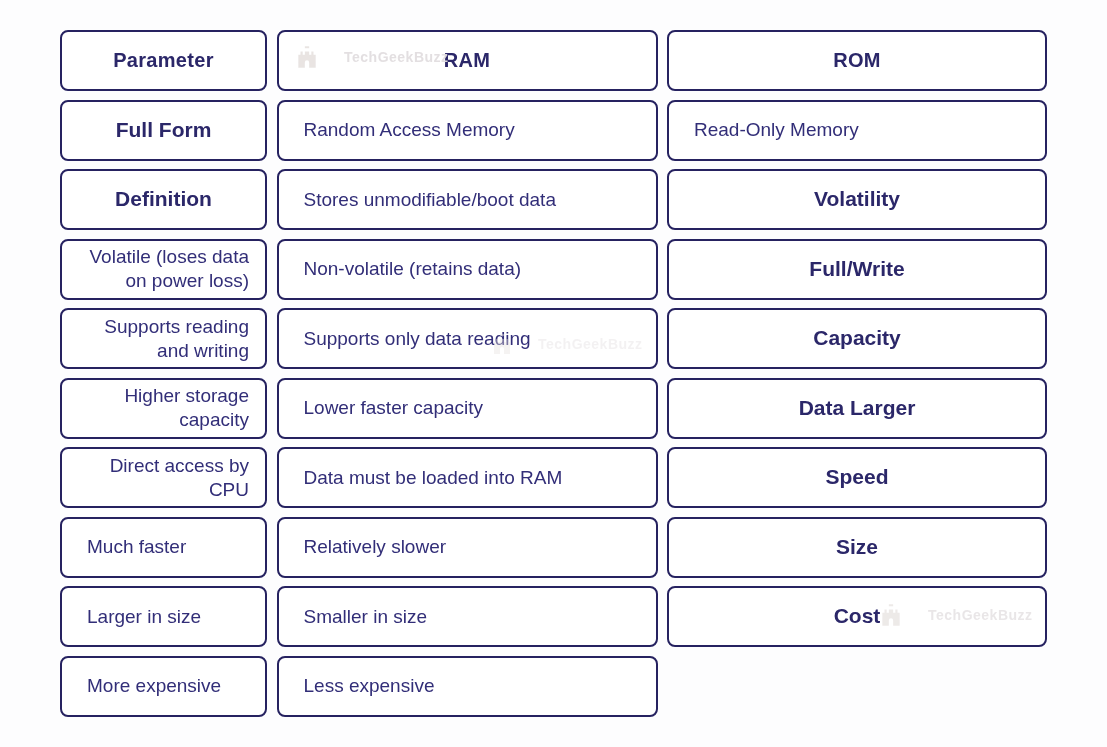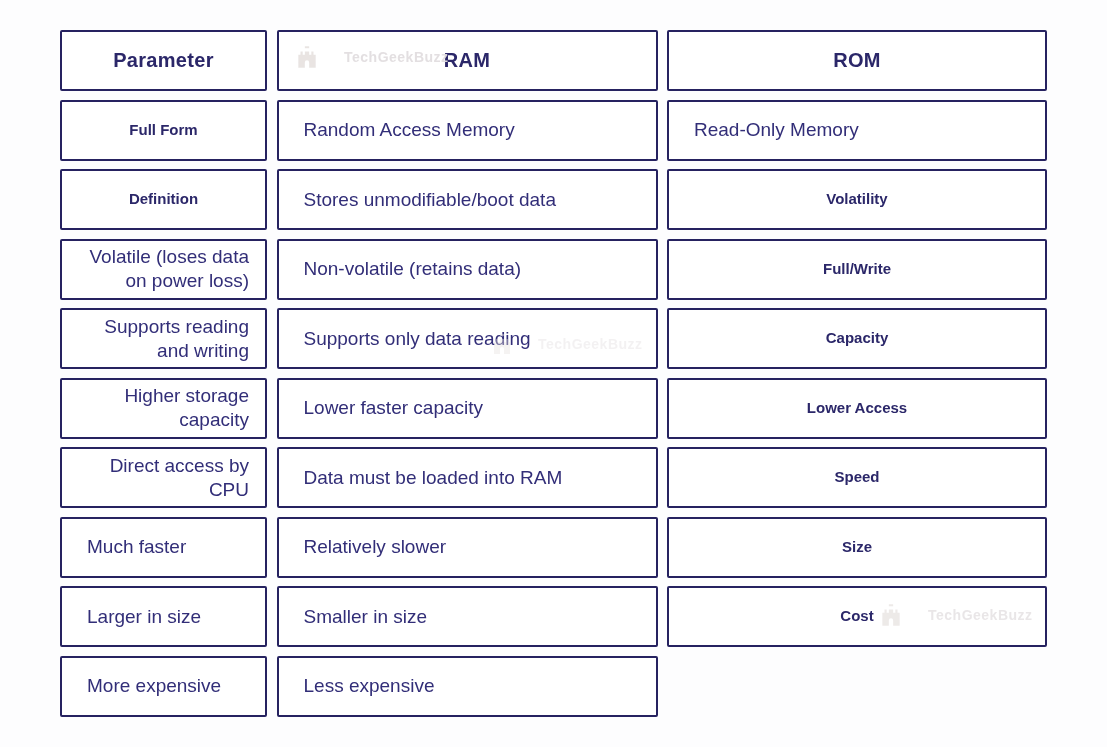--- a/index.html
+++ b/index.html
@@ -21,34 +21,34 @@
     width: 987px;
     display: grid;
     grid-template-columns: 207px 381px 380px;
     column-gap: 9.5px;
     row-gap: 8.5px;
     grid-auto-rows: 61px;
   }
   .cell {
     background: #ffffff;
     border: 2px solid #262260;
-    border-radius: 2px;
+    border-radius: 8px;
     box-sizing: border-box;
     display: flex;
     align-items: center;
     color: #322e78;
     font-size: 19px;
     line-height: 1.25;
   }
   .cell.param {
     justify-content: center;
     text-align: center;
     font-weight: 700;
     color: #2b2769;
-    font-size: 15px;
+    font-size: 21px;
   }
   .cell.head {
     justify-content: center;
     text-align: center;
     font-weight: 700;
     color: #2b2769;
     font-size: 20px;
     letter-spacing: 0.3px;
   }
   .cell.data {
@@ -100,21 +100,21 @@
   <div class="cell data">Non-volatile (retains data)</div>
 
   <div class="cell param">Full/Write</div>
   <div class="cell data">Supports reading and writing</div>
   <div class="cell data">Supports only data reading</div>
 
   <div class="cell param">Capacity</div>
   <div class="cell data">Higher storage capacity</div>
   <div class="cell data">Lower faster capacity</div>
 
-  <div class="cell param">Lower Access</div>
+  <div class="cell param">Data Larger</div>
   <div class="cell data">Direct access by CPU</div>
   <div class="cell data">Data must be loaded into RAM</div>
 
   <div class="cell param">Speed</div>
   <div class="cell data">Much faster</div>
   <div class="cell data">Relatively slower</div>
 
   <div class="cell param">Size</div>
   <div class="cell data">Larger in size</div>
   <div class="cell data">Smaller in size</div>

